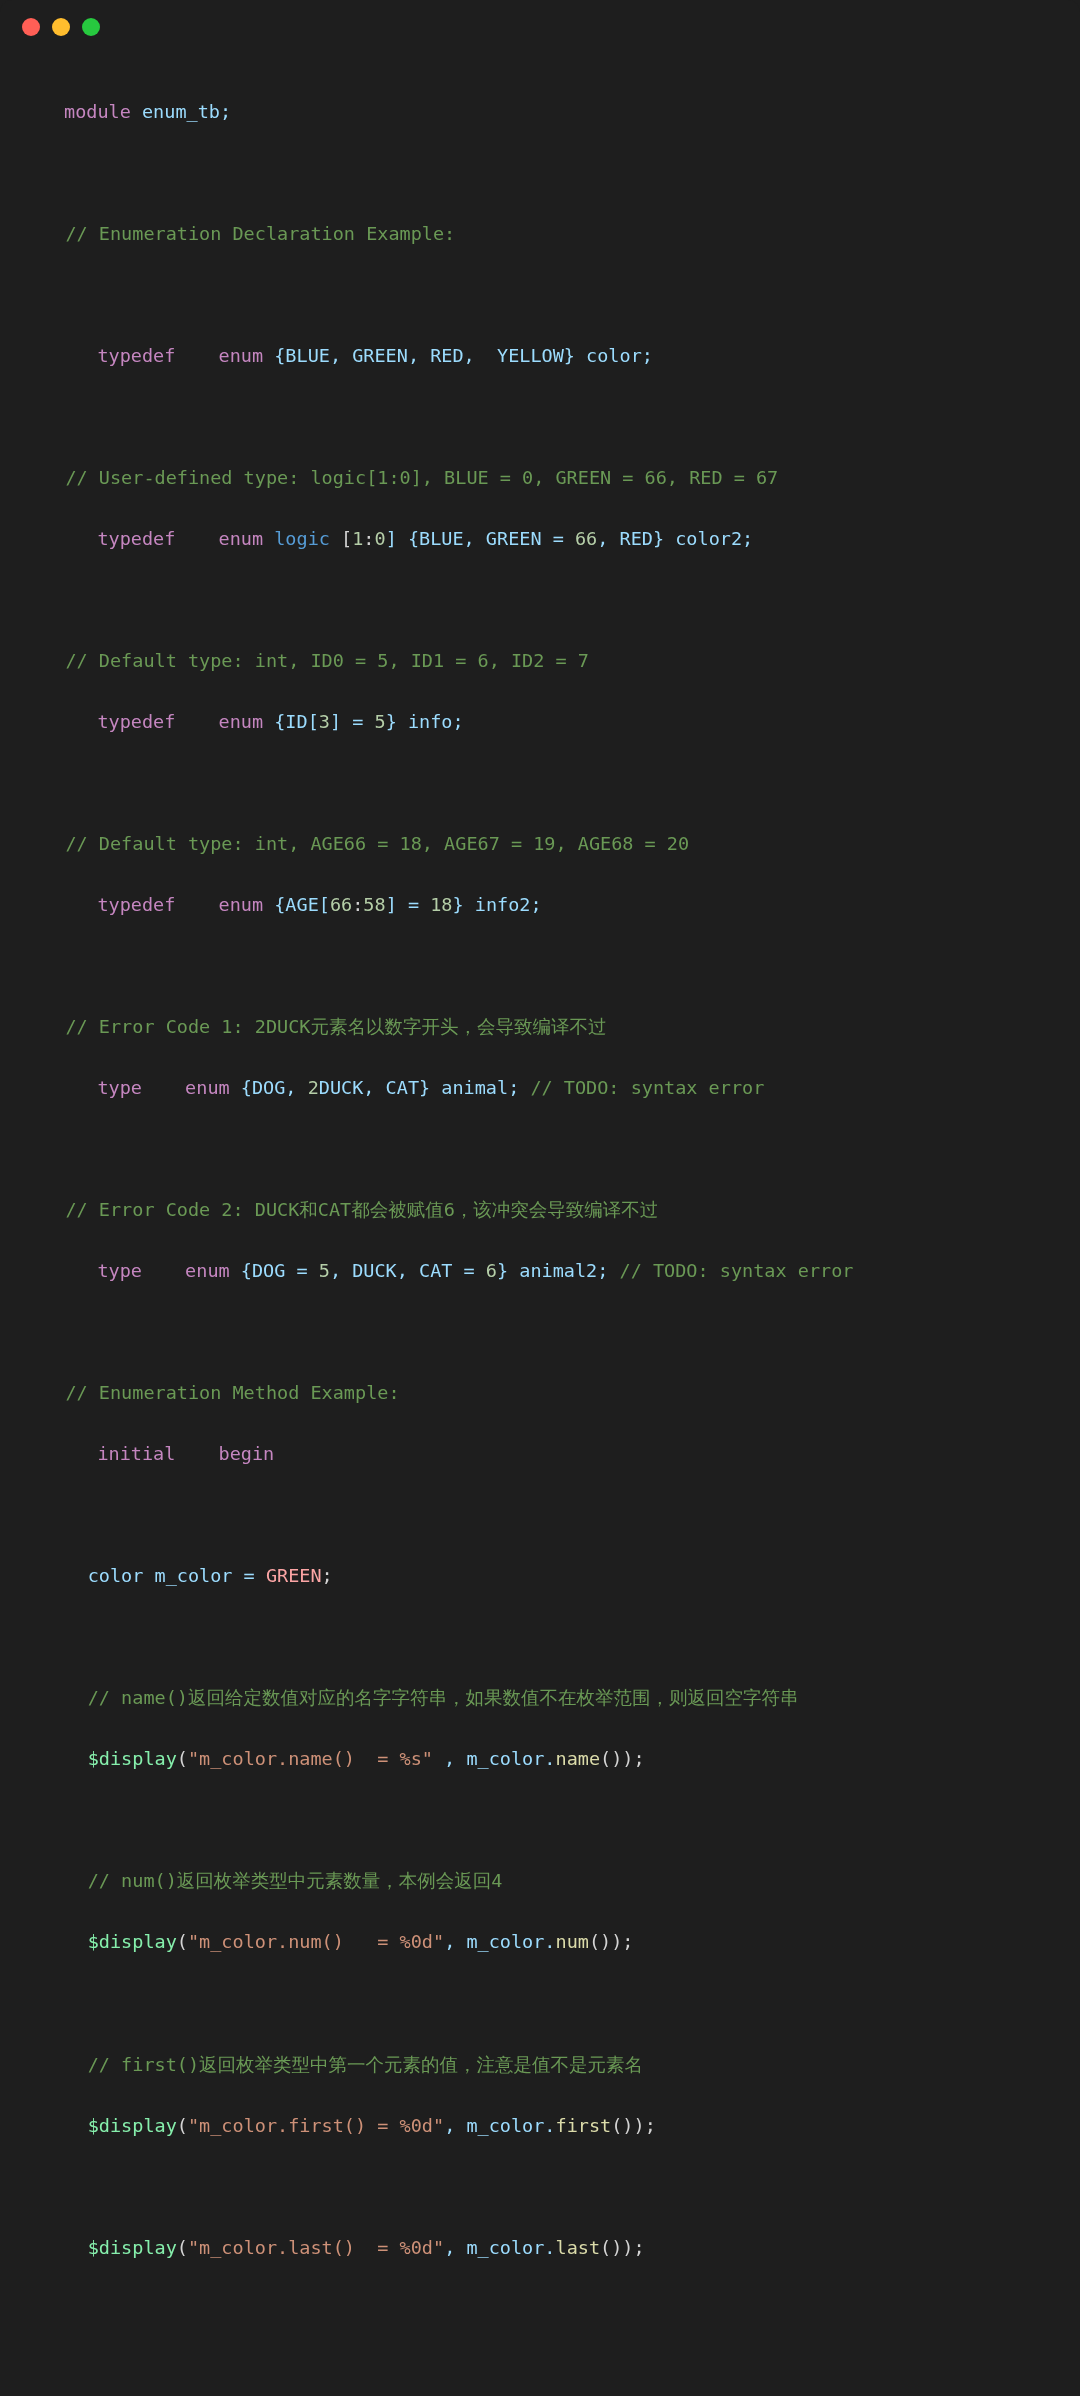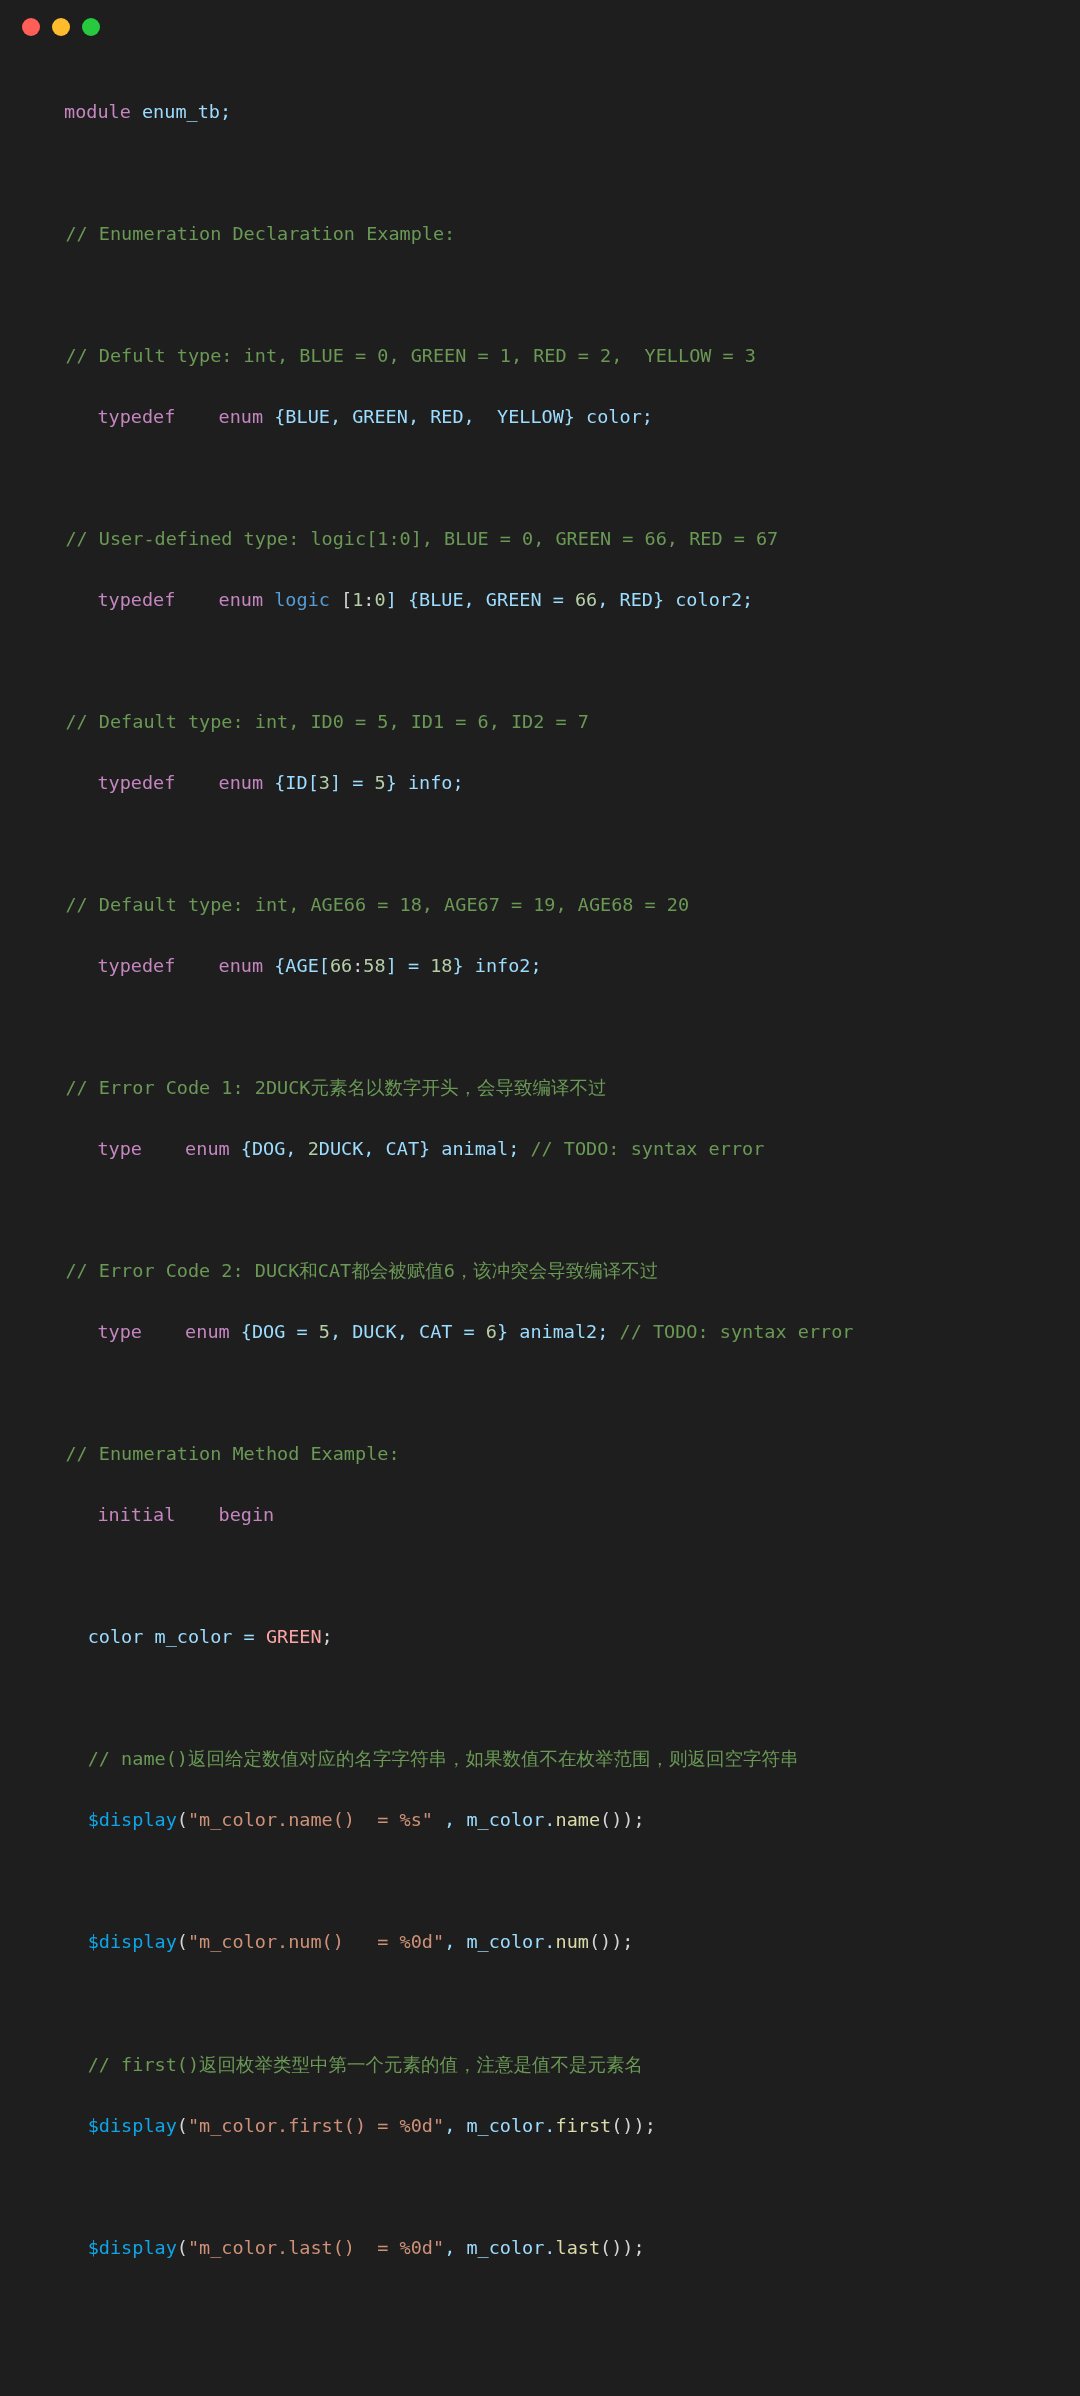--- a/index.html
+++ b/index.html
@@ -37,38 +37,37 @@
 }
 .line { display: block; min-height: 1.65em; }
 .kw { color: #c586c0; margin-left: 32px; }
 .type { color: #569cd6; }
 .func { color: #dcdcaa; }
 .ident { color: #9cdcfe; }
 .str { color: #ce9178; }
 .num { color: #b5cea8; }
 .cmt { color: #6a9955; }
 .op { color: #d4d4d4; }
-.builtin { color: #0ea5e9; margin-top: 12px; }
+.builtin { color: #86efac; margin-top: 12px; }
 .enumval { color: #fca5a5; }
 </style>
 </head>
 <body>
 
 <div class="window">
   <div class="titlebar">
     <div class="traffic-light tl-red"></div>
     <div class="traffic-light tl-yellow"></div>
     <div class="traffic-light tl-green"></div>
   </div>
   <div class="code">
 <span class="line"><span class="kw">module</span><span class="ident"> enum_tb;</span></span>
 <span class="line"></span>
 <span class="line"><span class="cmt">   // Enumeration Declaration Example:</span></span>
 <span class="line"></span>
-<span class="line"><span class="cmt">   // Defult type: int, BLUE = 0, GREEN = 1, RED = 2,  YELLOW = 3</span></span>
 <span class="line"><span class="kw">   typedef</span><span class="kw"> enum</span><span class="ident"> {BLUE, GREEN, RED,  YELLOW} color;</span></span>
 <span class="line"></span>
 <span class="line"><span class="cmt">   // User-defined type: logic[1:0], BLUE = 0, GREEN = 66, RED = 67</span></span>
 <span class="line"><span class="kw">   typedef</span><span class="kw"> enum</span><span class="type"> logic</span><span class="op"> [</span><span class="num">1</span><span class="op">:</span><span class="num">0</span><span class="ident">] {BLUE, GREEN = </span><span class="num">66</span><span class="ident">, RED} color2;</span></span>
 <span class="line"></span>
 <span class="line"><span class="cmt">   // Default type: int, ID0 = 5, ID1 = 6, ID2 = 7</span></span>
 <span class="line"><span class="kw">   typedef</span><span class="kw"> enum</span><span class="ident"> {ID[</span><span class="num">3</span><span class="ident">] = </span><span class="num">5</span><span class="ident">} info;</span></span>
 <span class="line"></span>
 <span class="line"><span class="cmt">   // Default type: int, AGE66 = 18, AGE67 = 19, AGE68 = 20</span></span>
 <span class="line"><span class="kw">   typedef</span><span class="kw"> enum</span><span class="ident"> {AGE[</span><span class="num">66</span><span class="op">:</span><span class="num">58</span><span class="ident">] = </span><span class="num">18</span><span class="ident">} info2;</span></span>
@@ -80,20 +79,21 @@
 <span class="line"><span class="kw">   type</span><span class="kw"> enum</span><span class="ident"> {DOG = </span><span class="num">5</span><span class="ident">, DUCK, CAT = </span><span class="num">6</span><span class="ident">} animal2; </span><span class="cmt">// TODO: syntax error</span></span>
 <span class="line"></span>
 <span class="line"><span class="cmt">   // Enumeration Method Example:</span></span>
 <span class="line"><span class="kw">   initial</span><span class="kw"> begin</span></span>
 <span class="line"></span>
 <span class="line"><span class="ident">     color m_color = </span><span class="enumval">GREEN</span><span class="op">;</span></span>
 <span class="line"></span>
 <span class="line"><span class="cmt">     // name()返回给定数值对应的名字字符串，如果数值不在枚举范围，则返回空字符串</span></span>
 <span class="line"><span class="builtin">     $display</span><span class="op">(</span><span class="str">"m_color.name()  = %s"</span><span class="ident"> , m_color.</span><span class="func">name</span><span class="op">());</span></span>
 <span class="line"></span>
+<span class="line"><span class="cmt">     // num()返回枚举类型中元素数量，本例会返回4</span></span>
 <span class="line"><span class="builtin">     $display</span><span class="op">(</span><span class="str">"m_color.num()   = %0d"</span><span class="ident">, m_color.</span><span class="func">num</span><span class="op">());</span></span>
 <span class="line"></span>
 <span class="line"><span class="cmt">     // first()返回枚举类型中第一个元素的值，注意是值不是元素名</span></span>
 <span class="line"><span class="builtin">     $display</span><span class="op">(</span><span class="str">"m_color.first() = %0d"</span><span class="ident">, m_color.</span><span class="func">first</span><span class="op">());</span></span>
 <span class="line"></span>
 <span class="line"><span class="builtin">     $display</span><span class="op">(</span><span class="str">"m_color.last()  = %0d"</span><span class="ident">, m_color.</span><span class="func">last</span><span class="op">());</span></span>
 
 
 
 

